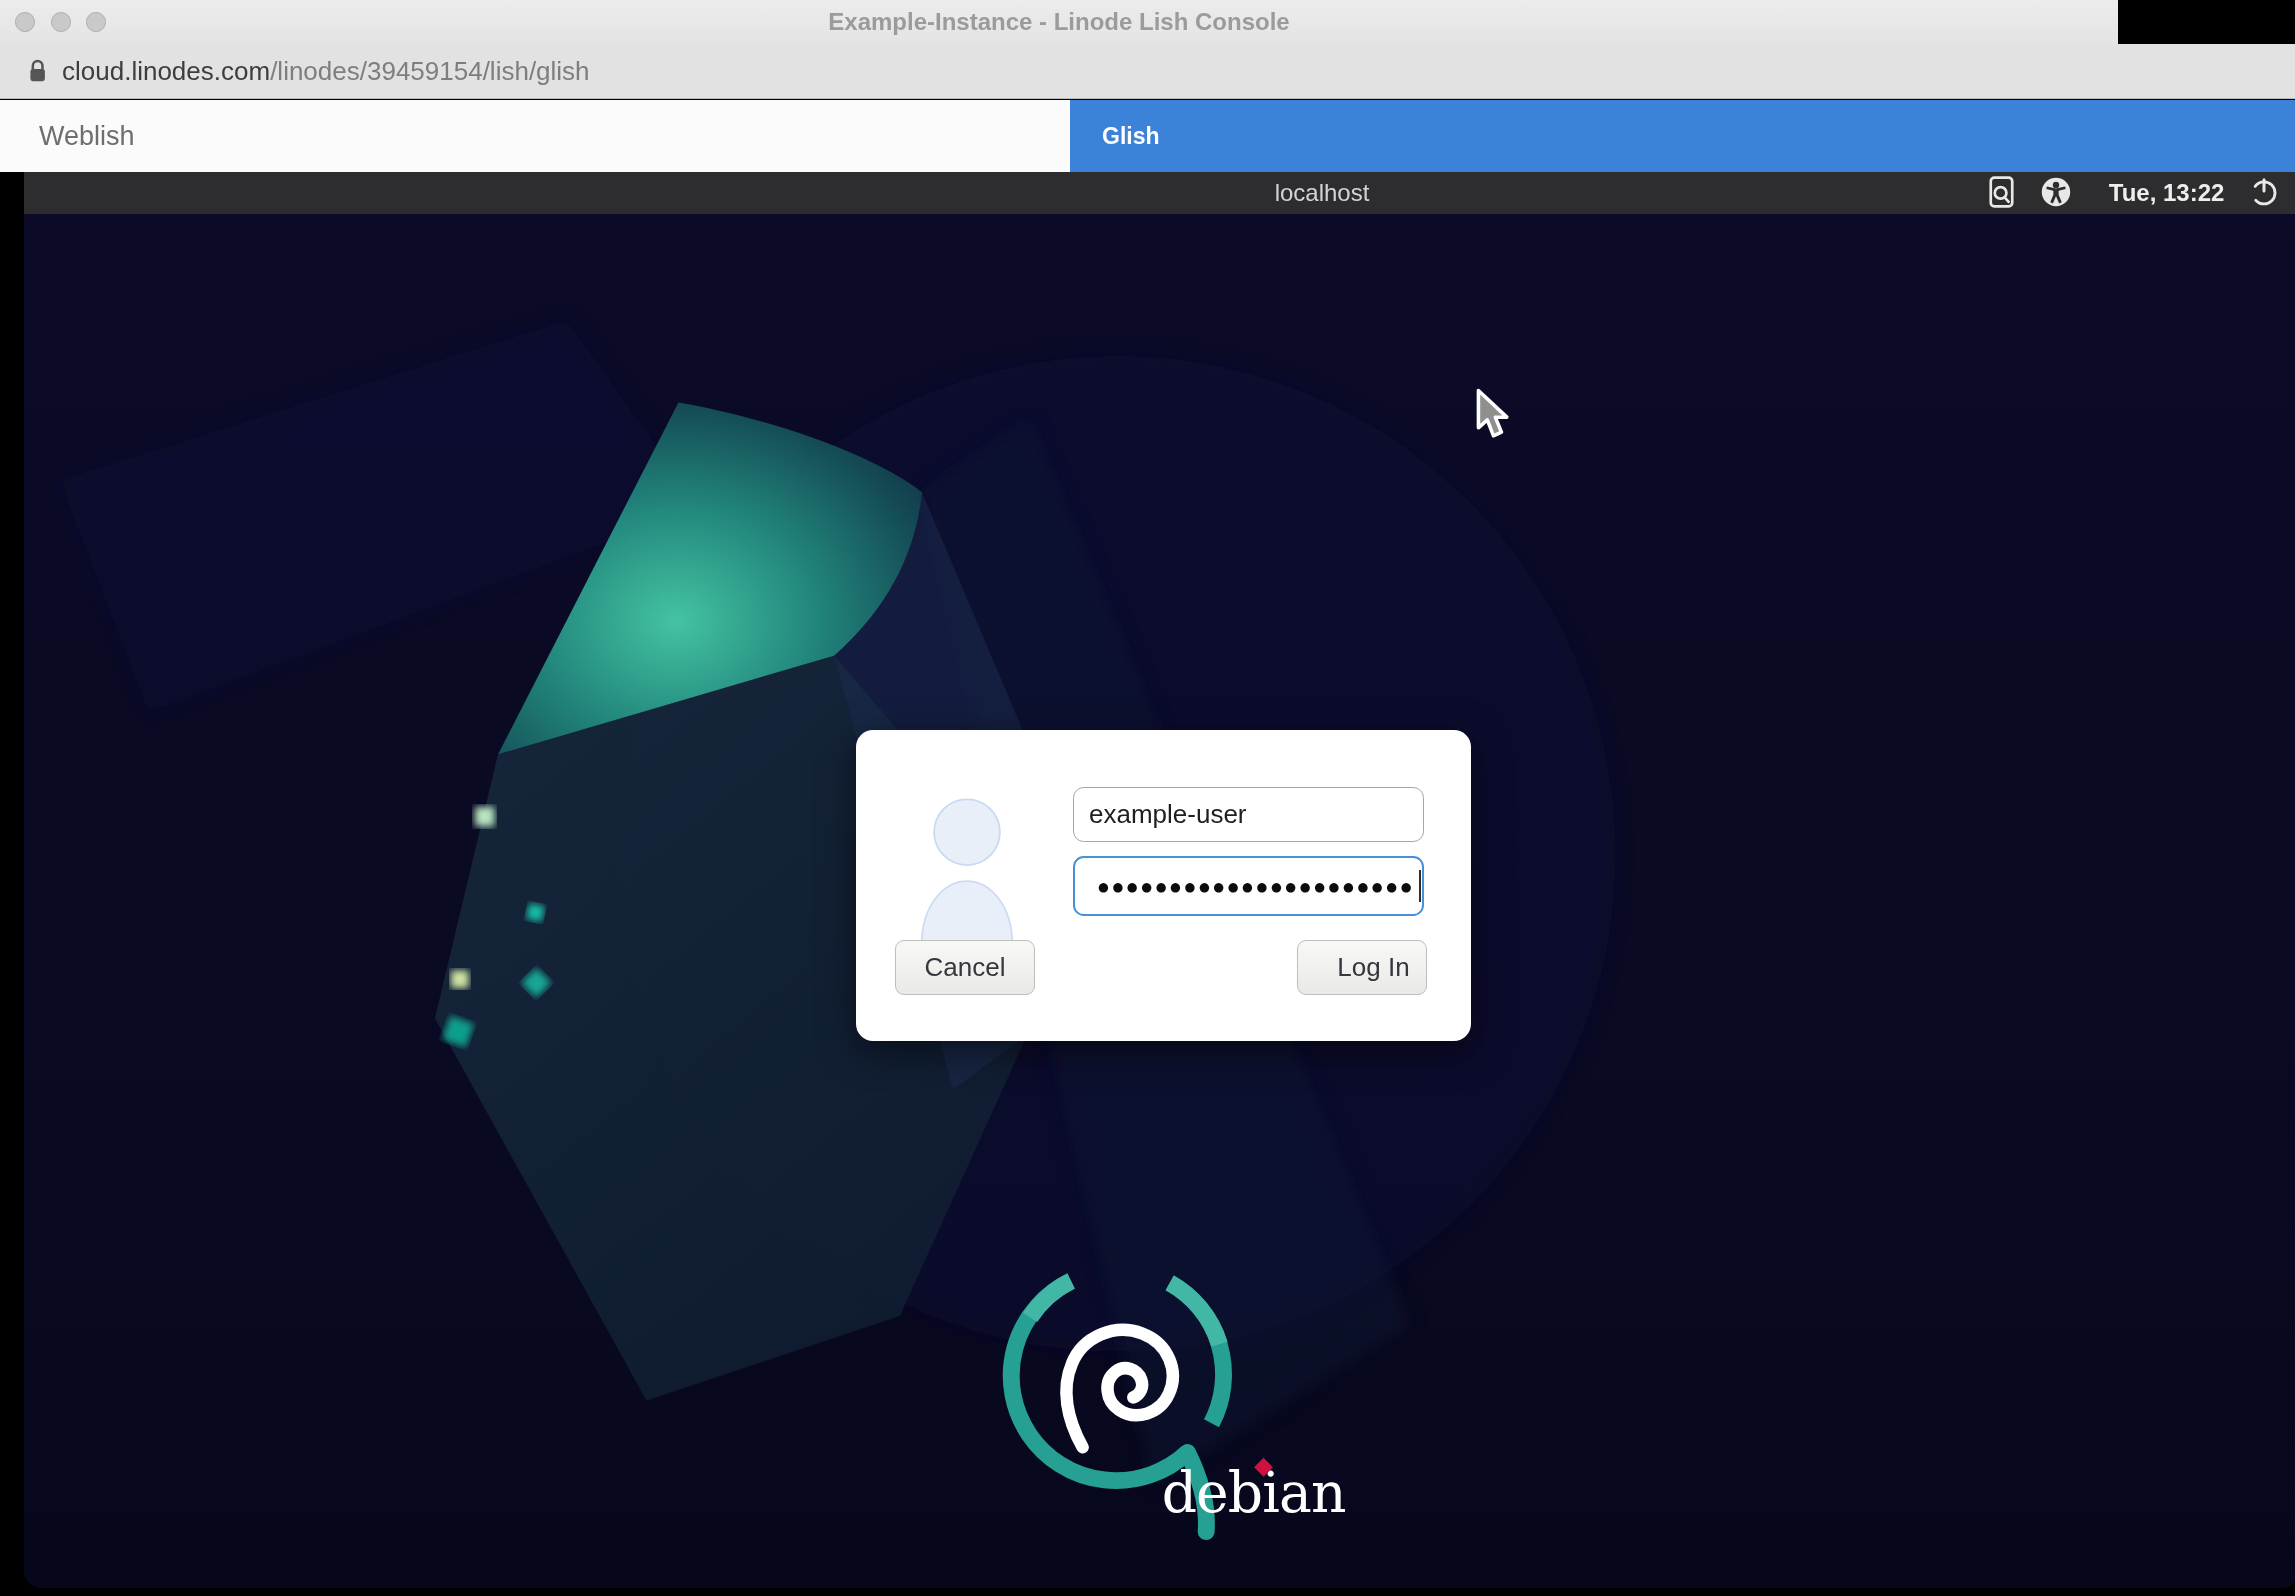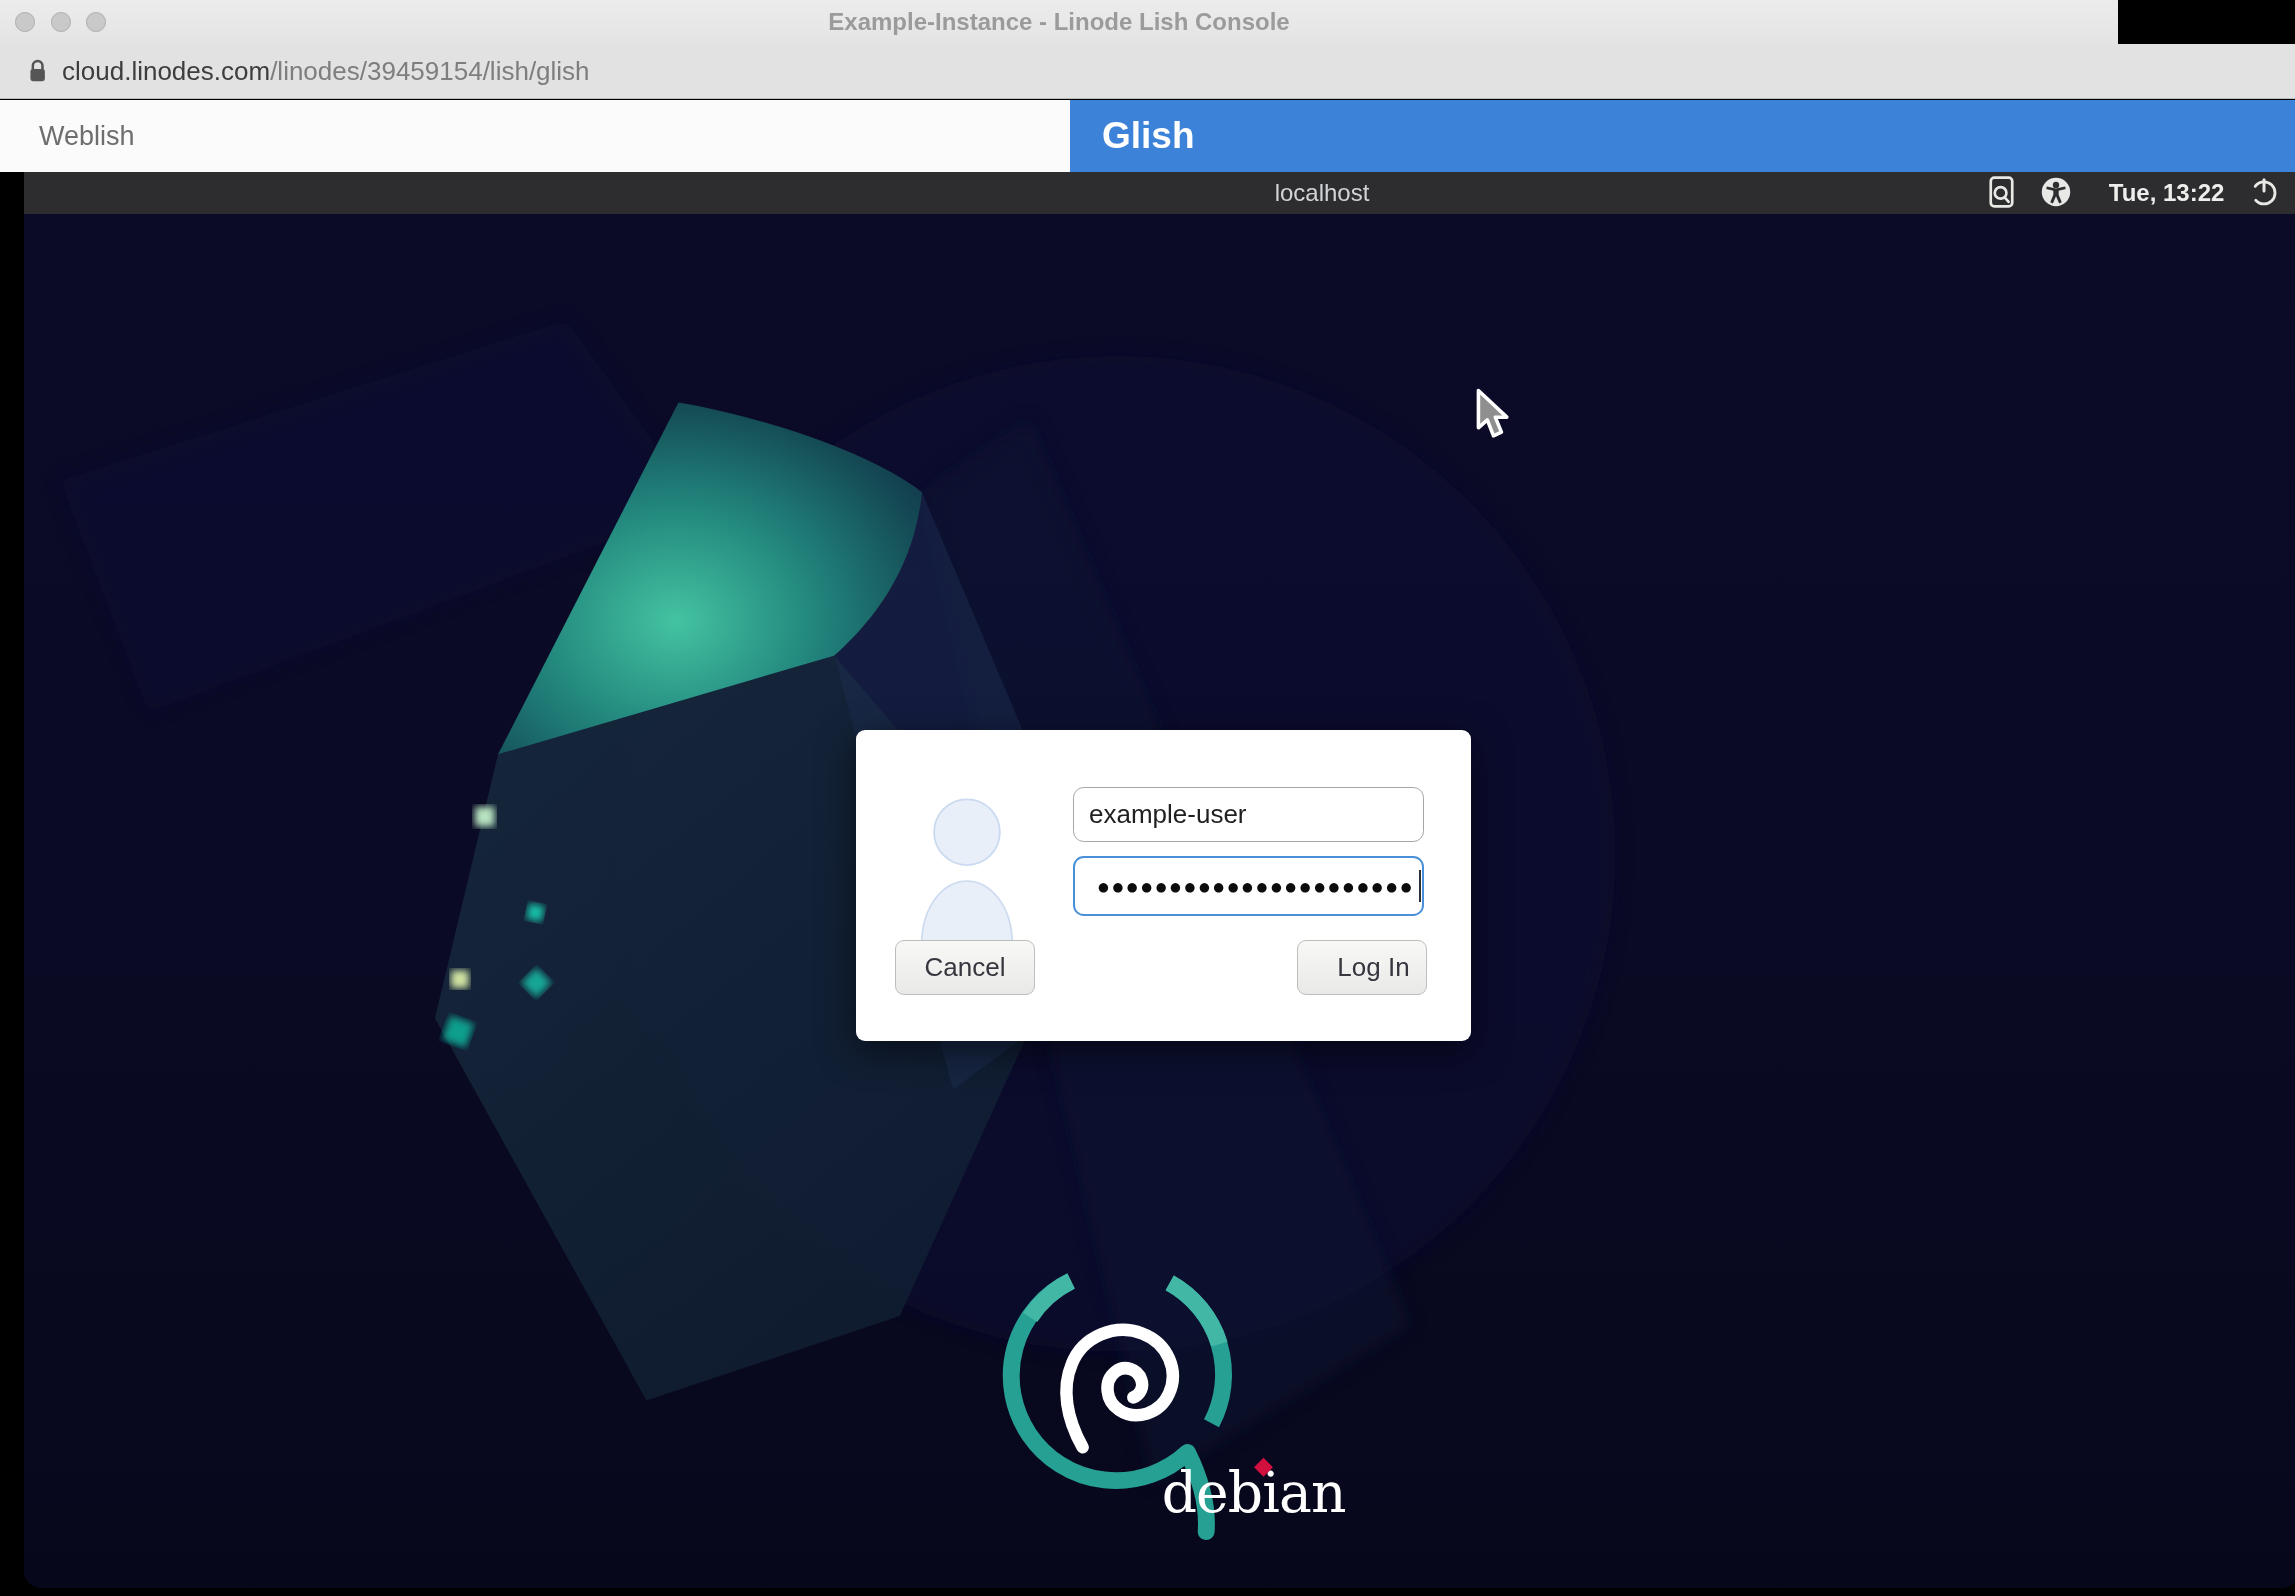--- a/index.html
+++ b/index.html
@@ -19,40 +19,40 @@
   .urlbar{left:0;top:44px;width:2295px;height:54px;background:#e2e2e2;
     border-bottom:0.9px solid #bcbcbc;}
   .lock{position:absolute;left:27px;top:14.2px;}
   .url-text{position:absolute;left:62px;top:0;height:54px;line-height:54px;font-size:26px;}
   .url-host{color:#3d3d3d;} .url-path{color:#7e7e7e;}
 
   
   .tabbar{left:0;top:100px;width:2295px;height:72px;display:flex;}
   .tab{height:72px;line-height:72px;box-sizing:border-box;}
   .tab-weblish{width:1070px;background:#fbfbfb;color:#6e6e6e;font-size:27px;padding-left:39px;}
-  .tab-glish{flex:1;background:#3c82d9;color:#ffffff;font-size:37px;font-weight:bold;padding-left:32px;}
+  .tab-glish{flex:1;background:#3c82d9;color:#ffffff;font-size:23px;font-weight:bold;padding-left:32px;}
 
   
   .console{left:0;top:172px;width:2295px;height:1425px;background:#000;}
   .screen{position:absolute;left:24px;top:0;width:2275px;height:1416px;
     border-radius:0 0 18px 18px;overflow:hidden;background:#0a0a26;}
 
   .gnome-topbar{position:absolute;left:0;top:0;width:2275px;height:42px;background:#2d2d30;}
   .hostname{position:absolute;left:1298px;top:0;transform:translateX(-50%);
     height:42px;line-height:42px;font-size:24px;color:#d2d4d8;}
   .tray{position:absolute;right:19.6px;top:0;height:42px;display:flex;align-items:center;gap:25px;}
   .clock{font-size:24px;font-weight:bold;color:#eeeeec;margin-left:12px;}
 
   .desktop{position:absolute;left:0;top:42px;width:2275px;height:1374px;
     background:linear-gradient(180deg,#0b0b28 0%,#0a0a24 55%,#07071c 100%);overflow:hidden;}
   .bg-art{left:0;top:0;}
 
   
   .dialog{left:832px;top:516px;width:615px;height:311px;background:#ffffff;
-    border-radius:9px;box-shadow:0 9px 36px rgba(0,0,0,.55);}
+    border-radius:17px;box-shadow:0 9px 36px rgba(0,0,0,.55);}
   .avatar{position:absolute;left:53px;top:64px;}
   .field{position:absolute;left:217px;width:351px;background:#fff;box-sizing:border-box;
     display:flex;align-items:center;}
   .user-field{top:57px;height:55px;border:1.8px solid #a6a6a6;border-radius:10.7px;
     font-size:26px;color:#1f1f1f;padding-left:15px;}
   .pass-field{top:126px;height:60px;border:2.7px solid #4a90d9;border-radius:10.7px;
     padding-left:23px;}
   .dots{font-size:12.4px;letter-spacing:3.6px;color:#0c0c0c;font-family:"DejaVu Sans",sans-serif;}
   .caret{display:inline-block;width:2.7px;height:32px;background:#2e2e2e;margin-left:3.6px;}
   .btn{position:absolute;top:210px;height:55px;box-sizing:border-box;

